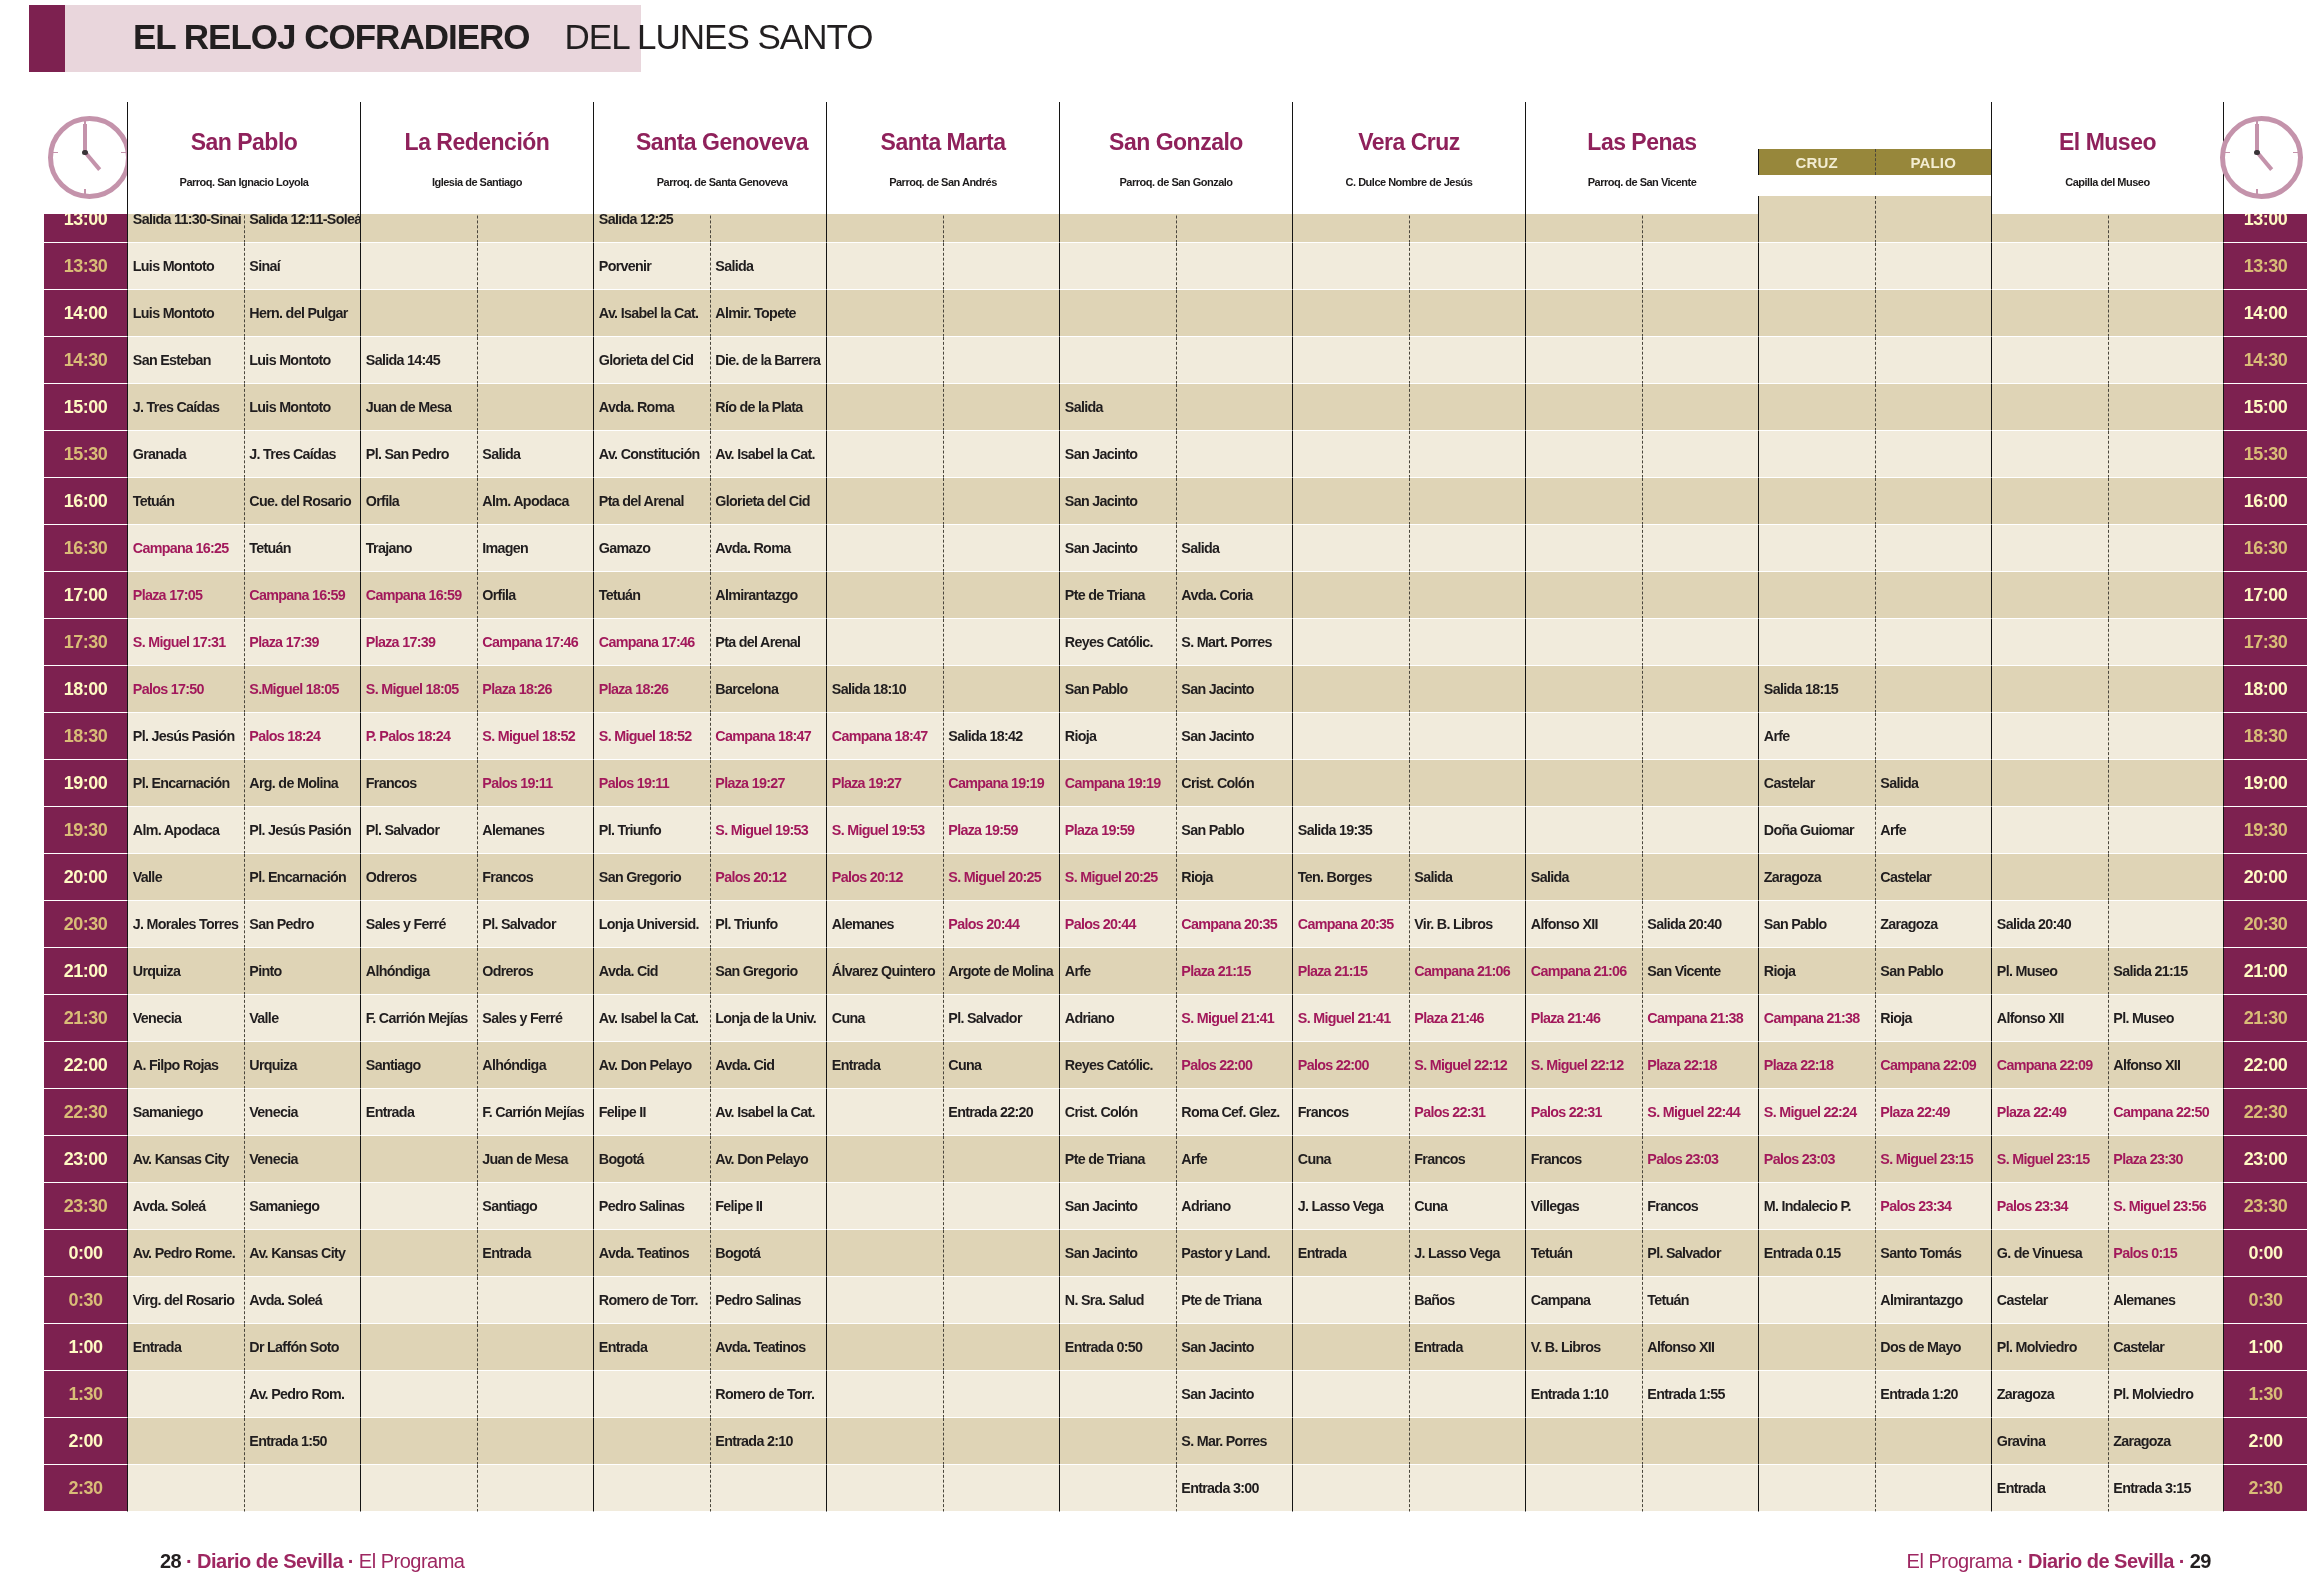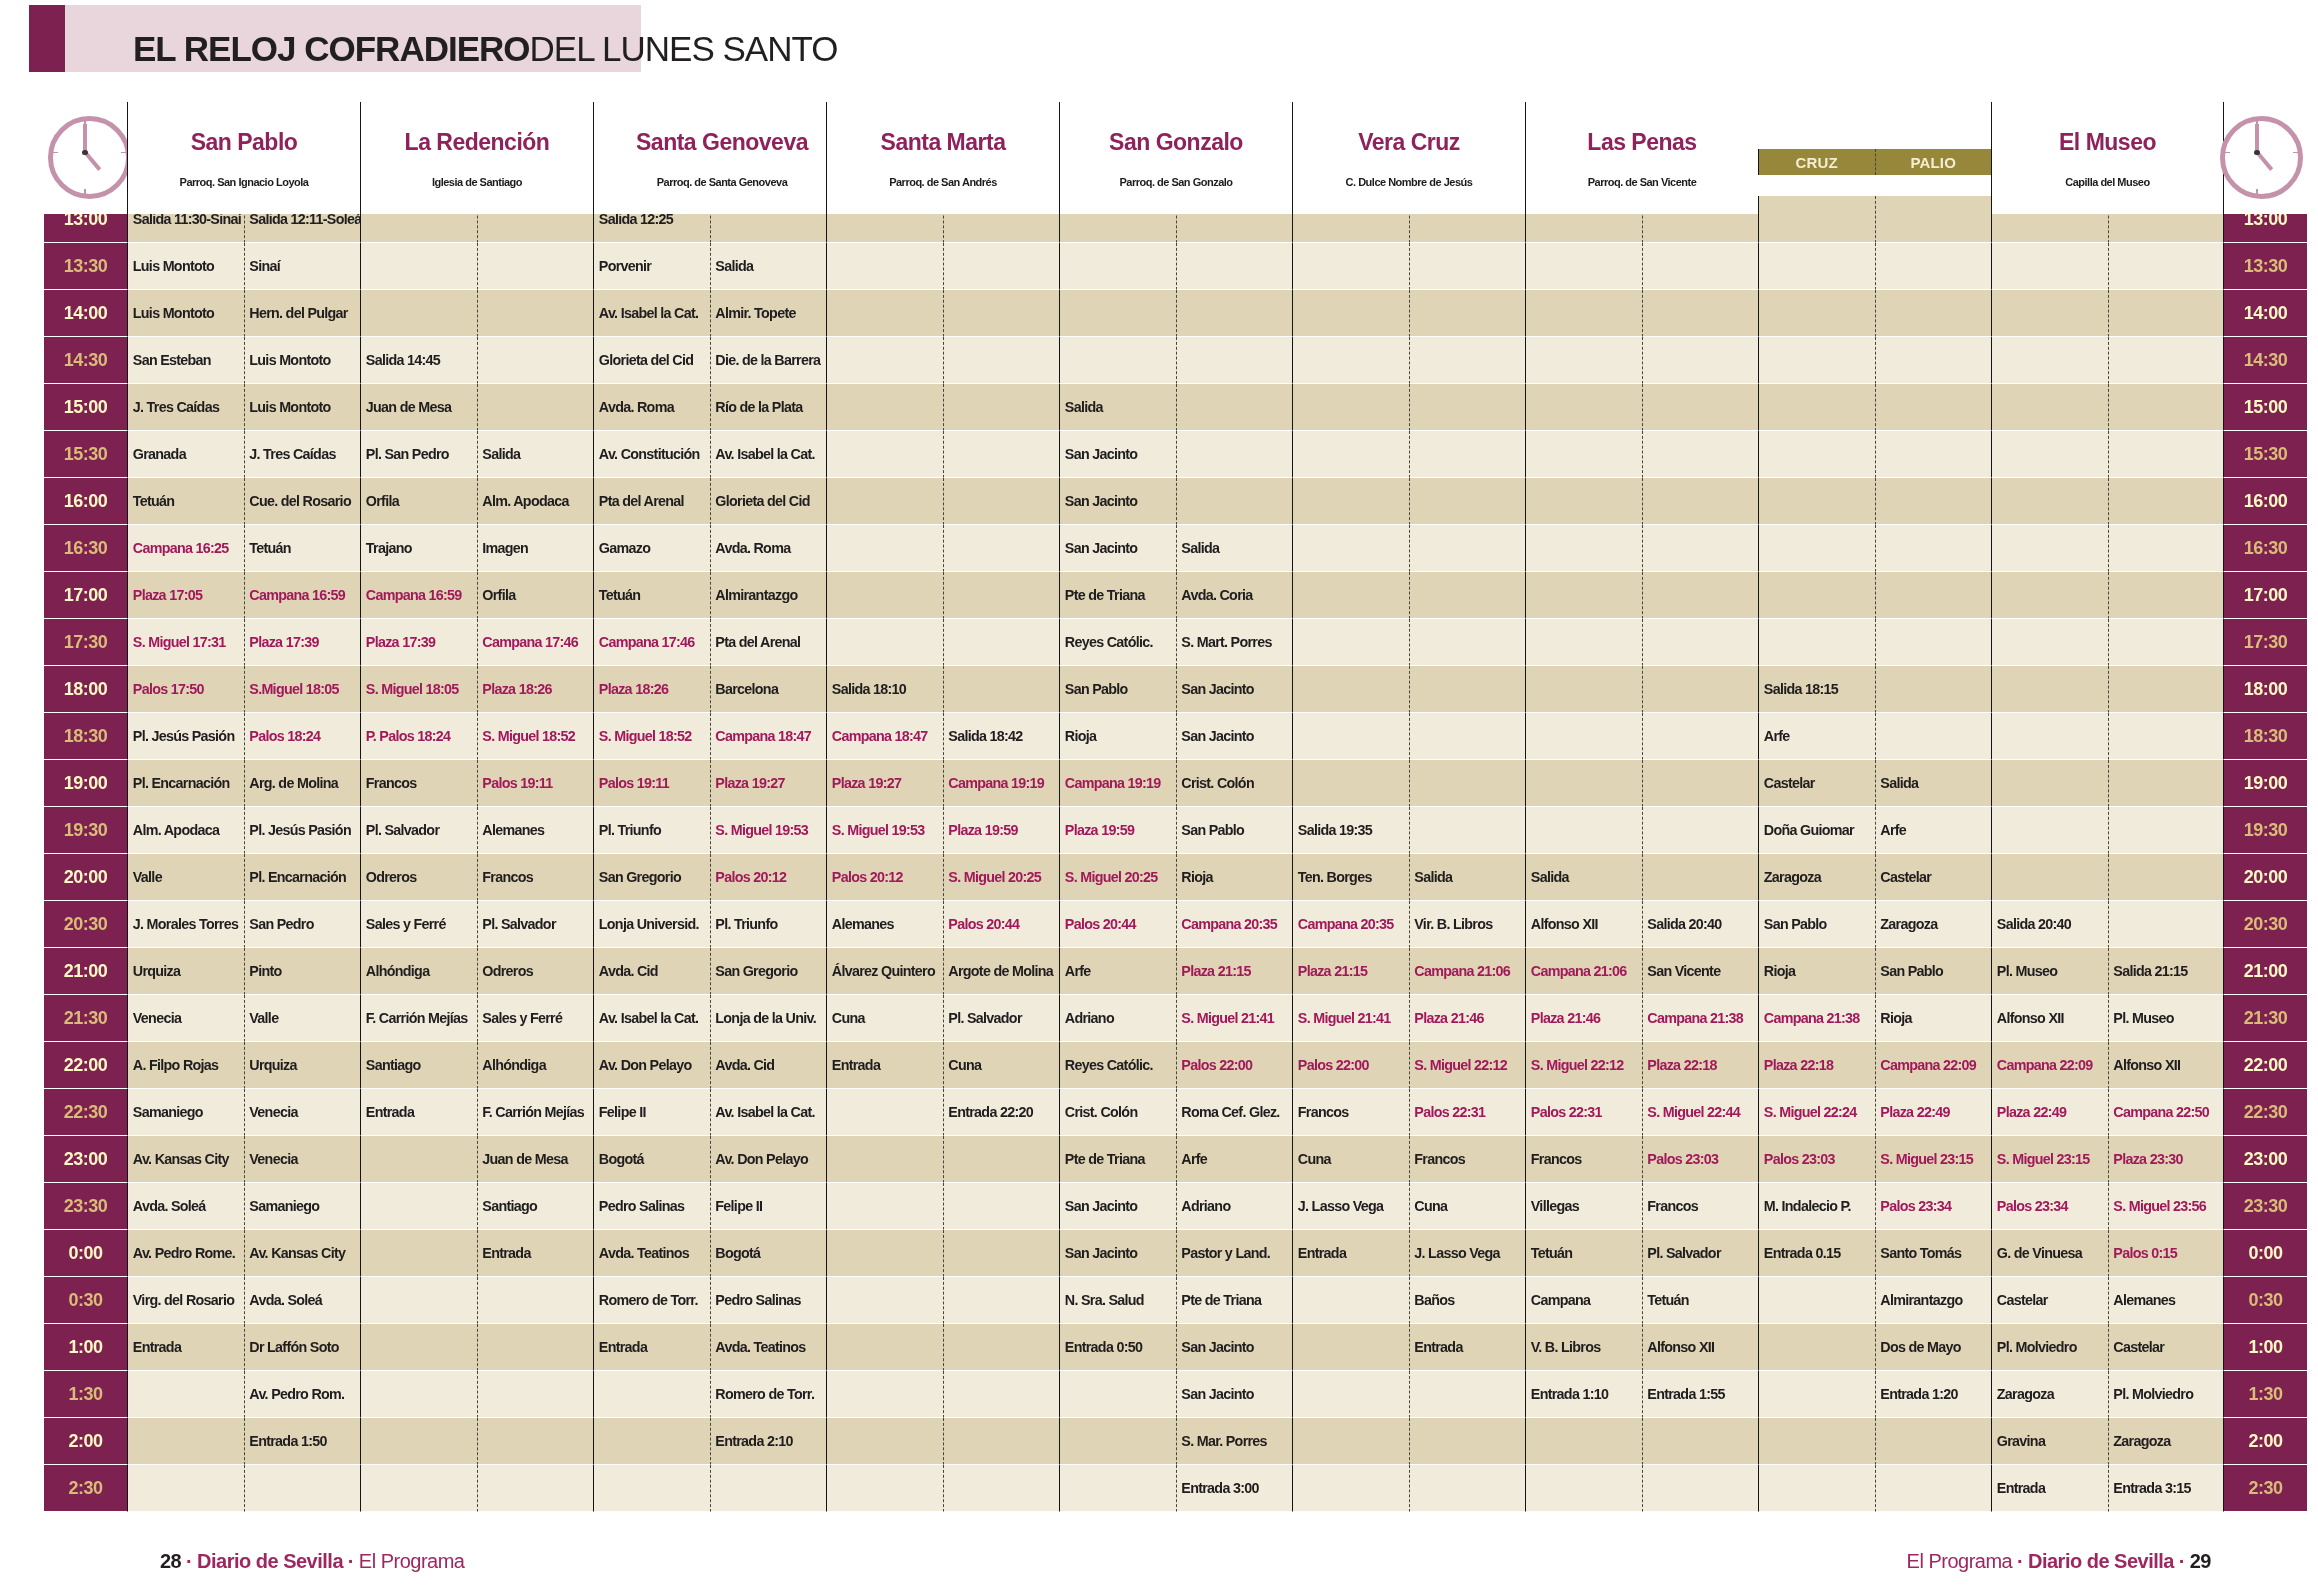--- a/index.html
+++ b/index.html
@@ -7,22 +7,23 @@
     width:2319px;height:1595px;background:#ffffff;
     font-family:"Liberation Sans","DejaVu Sans",sans-serif;
     position:relative;overflow:hidden;
     -webkit-font-smoothing:antialiased;
   }
   
   .titlebar{position:absolute;left:29px;top:4.8px;height:67px;display:flex;}
   .title-accent{width:36px;height:67px;background:var(--maroon);}
   .titlebox{
     background:var(--titlepink);height:67px;width:576px;
-    display:flex;align-items:flex-end;padding:0 0 3px 68px;box-sizing:border-box;
+    display:flex;align-items:flex-end;padding:0 0 15px 68px;box-sizing:border-box;
     white-space:nowrap;
+    gap:35px;
   }
   .titlebox .t-b{font-weight:bold;font-size:35px;letter-spacing:-1px;color:#221f20;}
   .titlebox .t-r{font-weight:normal;font-size:35px;letter-spacing:-1px;color:#221f20;}
   
   .sched{
     position:absolute;left:44px;top:102px;width:2263px;
     display:grid;
     grid-template-columns:83px repeat(18,1fr) 83px;
     grid-auto-rows:47px;
   }

